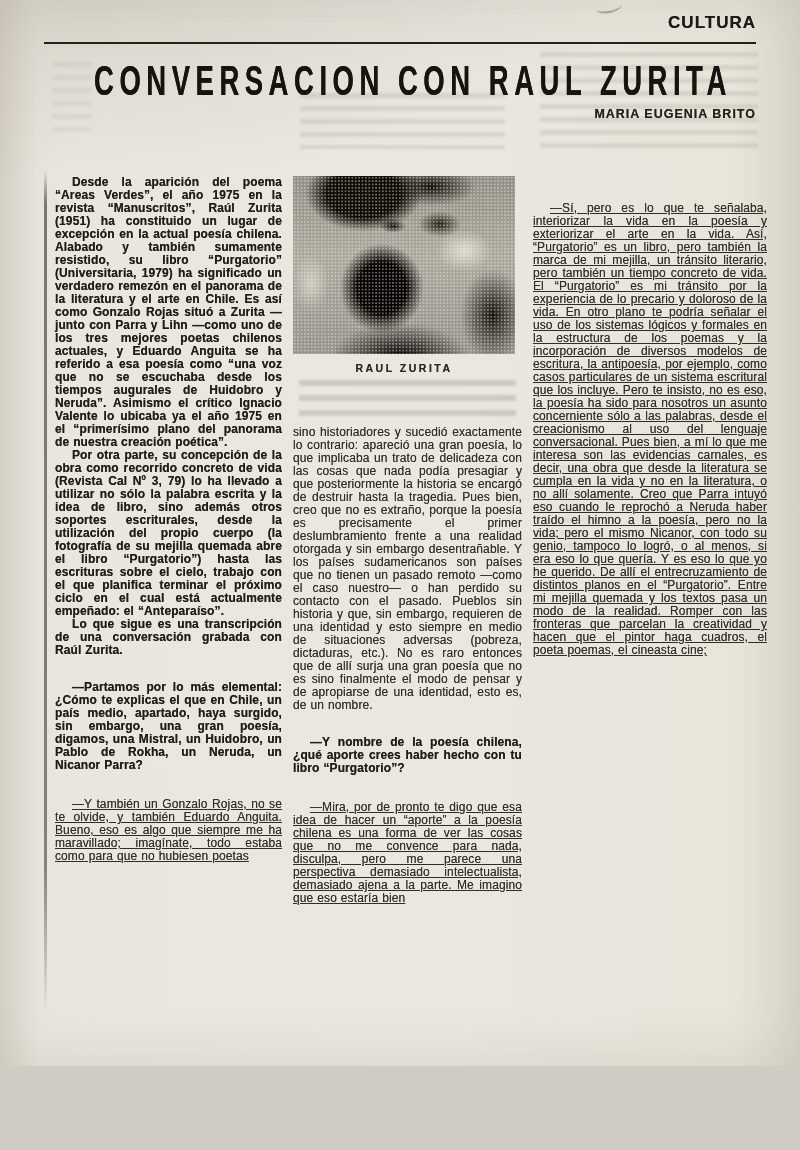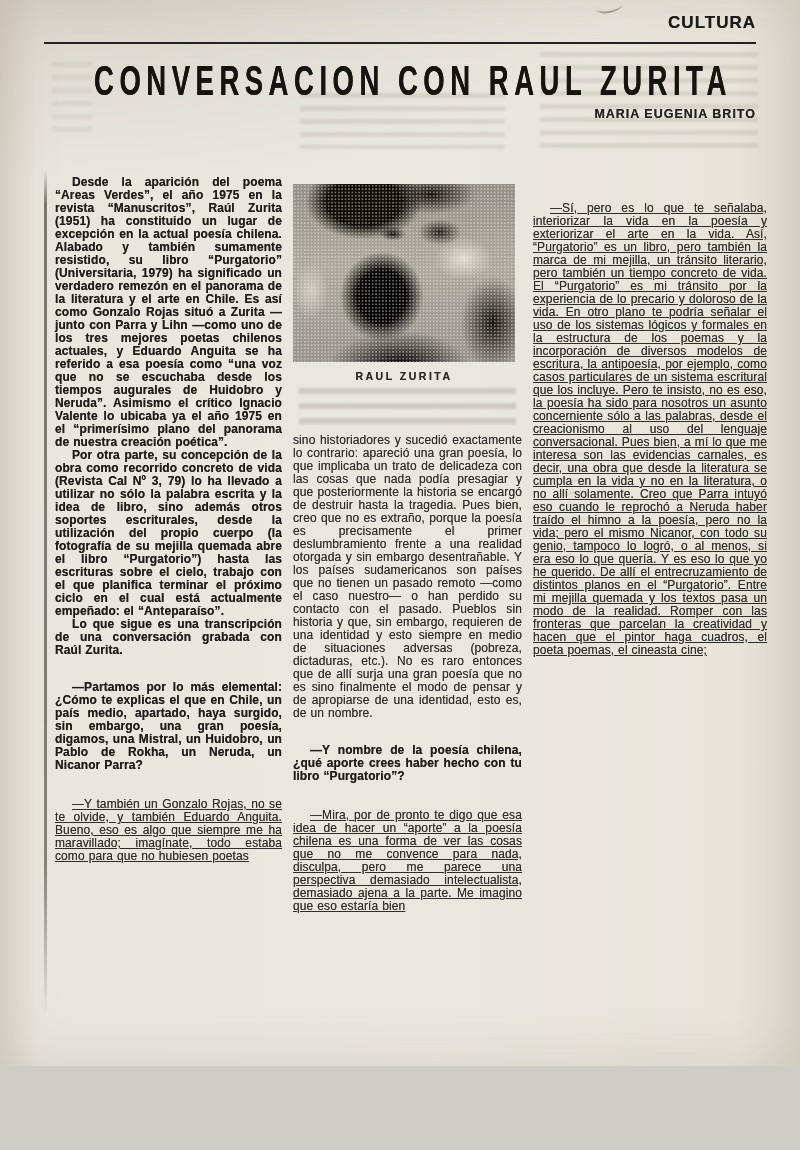--- a/index.html
+++ b/index.html
@@ -26,21 +26,21 @@
     color:#161410;text-shadow:0 0 .8px rgba(22,20,16,.9);
   }
   .byline{
     position:absolute;top:107px;right:44px;
     font-size:12.5px;font-weight:700;letter-spacing:.08em;color:#23211c;
     text-shadow:0 0 .5px rgba(35,33,28,.7);
   }
   
   .cols{position:absolute;left:55px;top:176px;width:712px;display:flex;gap:11px;}
   .col{width:227px;}
-  .col.mid{width:229px;margin-top:8px;}
+  .col.mid{width:229px;}
   .col.rgt{width:234px;}
   .col p{
     margin:0;text-align:justify;
     font-size:12px;line-height:13px;
     letter-spacing:.1px;word-spacing:.5px;
     color:#2f2d28;text-shadow:0 0 .5px rgba(47,45,40,.65);
   }
   .col p.lead,.col p.q{font-weight:700;color:#1f1d18;text-shadow:0 0 .6px rgba(31,29,24,.75);}
   .ind{text-indent:17px;}
   .q{margin-top:24px !important;}

